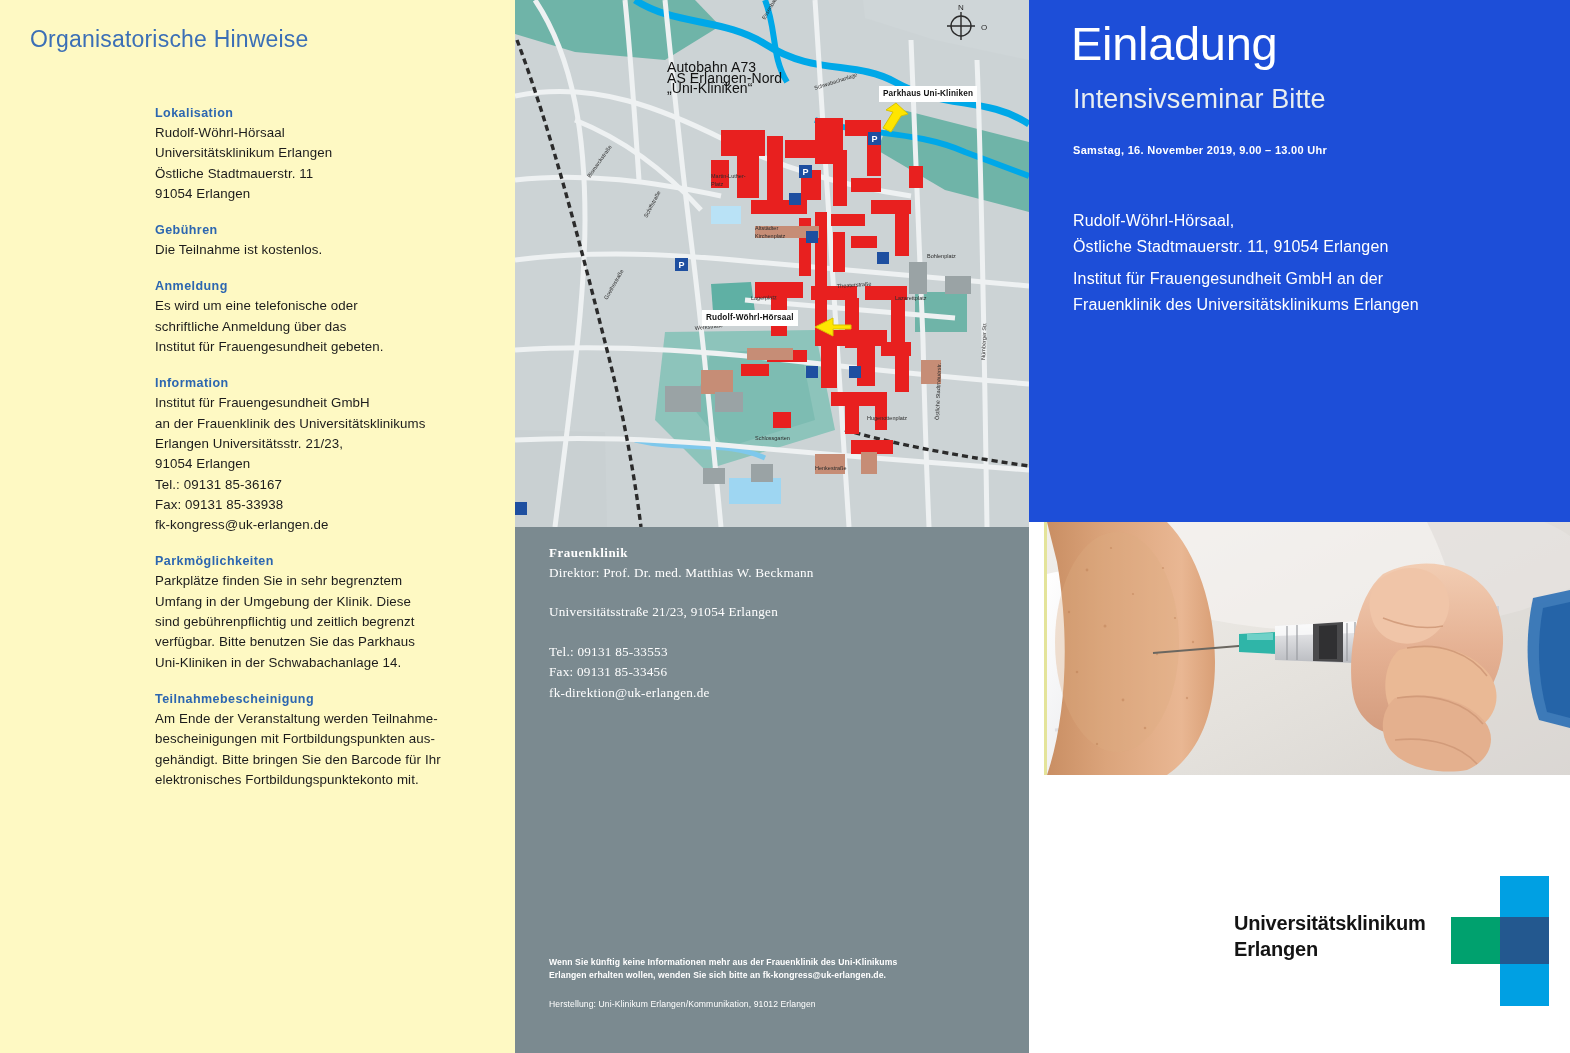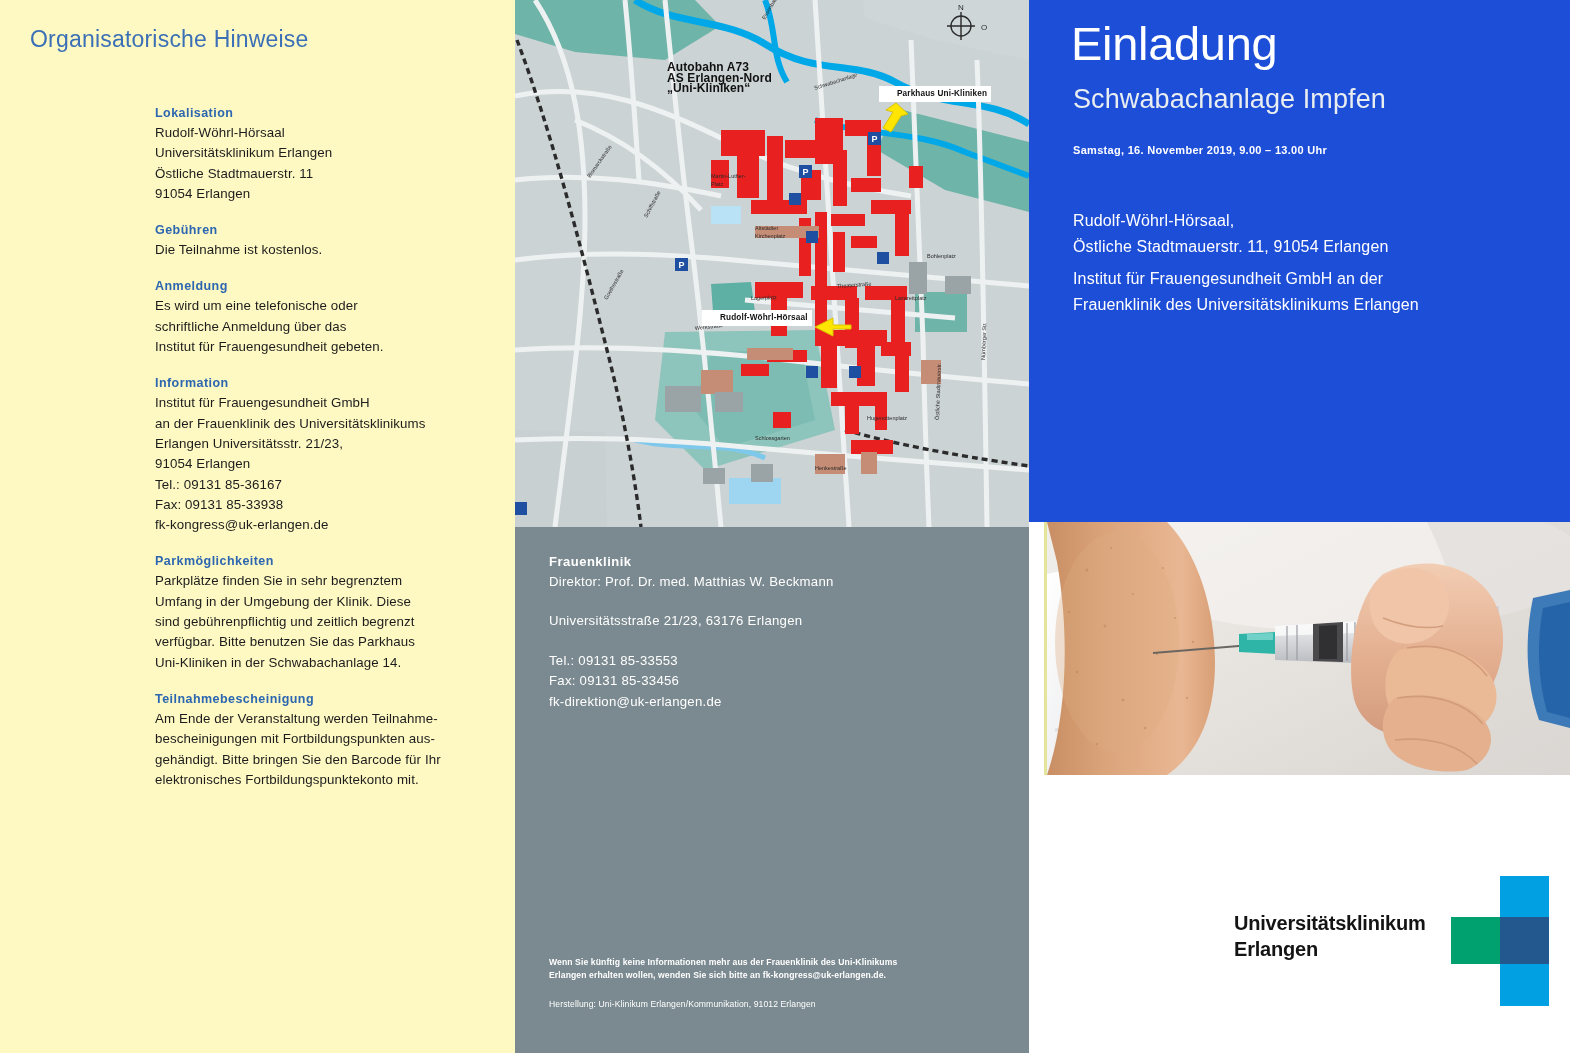--- a/index.html
+++ b/index.html
@@ -62,46 +62,47 @@
     background: #cdd4d6;
   }
   #map-svg { display: block; }
   .map-label {
     position: absolute;
     background: #ffffff;
     color: #111;
     font-size: 8.2px;
     font-weight: bold;
     letter-spacing: .15px;
-    padding: 2px 3px 2px 17px;
+    padding: 2px 3px 2px 3px;
     white-space: nowrap;
     line-height: 10px;
     border: .5px solid #ffffff;
   }
   .map-note {
     position: absolute;
     color: #111;
-    font-size: 12px;
-    font-weight: bold;
+    font-size: 14px;
+    font-weight: normal;
     line-height: 10.5px;
     white-space: nowrap;
     letter-spacing: .1px;
   }
 
   
   #mid-panel {
     position: absolute;
     left: 515px; top: 527px;
     width: 514px; height: 526px;
     background: #7b8a90;
   }
   #mid-contact {
     position: absolute;
-    left: 34px; top: 25px;
+    left: 34px; top: 16px;
     width: 450px;
+    font-family: Liberation Serif, serif;
   }
   .mid-head {
     color: #ffffff;
     font-weight: bold;
     font-size: 13px;
     letter-spacing: .5px;
     line-height: 20px;
   }
   .mid-line {
     color: #ffffff;
@@ -436,37 +437,37 @@
     <div>AS Erlangen-Nord</div>
     <div>„Uni-Kliniken“</div>
   </div>
 </div>
 
 <div id="mid-panel">
   <div id="mid-contact">
     <div class="mid-head">Frauenklinik</div>
     <div class="mid-line">Direktor: Prof. Dr. med. Matthias W. Beckmann</div>
     <div class="mid-gap"></div>
-    <div class="mid-line">Universitätsstraße 21/23, 63176 Erlangen</div>
+    <div class="mid-line">Universitätsstraße 21/23, 91054 Erlangen</div>
     <div class="mid-gap"></div>
     <div class="mid-line">Tel.: 09131 85-33553</div>
     <div class="mid-line">Fax: 09131 85-33456</div>
     <div class="mid-line">fk-direktion@uk-erlangen.de</div>
   </div>
 
   <div id="mid-footer">
     <div class="foot-bold">Wenn Sie künftig keine Informationen mehr aus der Frauenklinik des Uni-Klinikums</div>
     <div class="foot-bold">Erlangen erhalten wollen, wenden Sie sich bitte an fk-kongress@uk-erlangen.de.</div>
     <div class="foot-plain">Herstellung: Uni-Klinikum Erlangen/Kommunikation, 91012 Erlangen</div>
   </div>
 </div>
 
 <div id="right-panel">
   <div id="hero-title">Einladung</div>
-  <div id="hero-sub">Schwabachanlage Impfen</div>
+  <div id="hero-sub">Intensivseminar Bitte</div>
   <div id="hero-date">Samstag, 16. November 2019, 9.00 – 13.00 Uhr</div>
   <div id="hero-venue">
     <div>Rudolf-Wöhrl-Hörsaal,</div>
     <div>Östliche Stadtmauerstr. 11, 91054 Erlangen</div>
   </div>
   <div id="hero-org">
     <div>Institut für Frauengesundheit GmbH an der</div>
     <div>Frauenklinik des Universitätsklinikums Erlangen</div>
   </div>
 </div>

